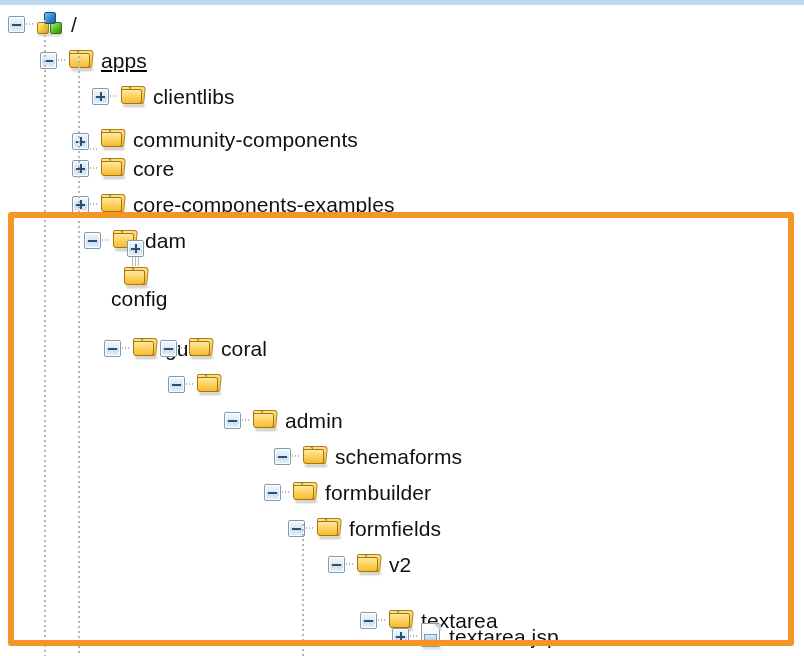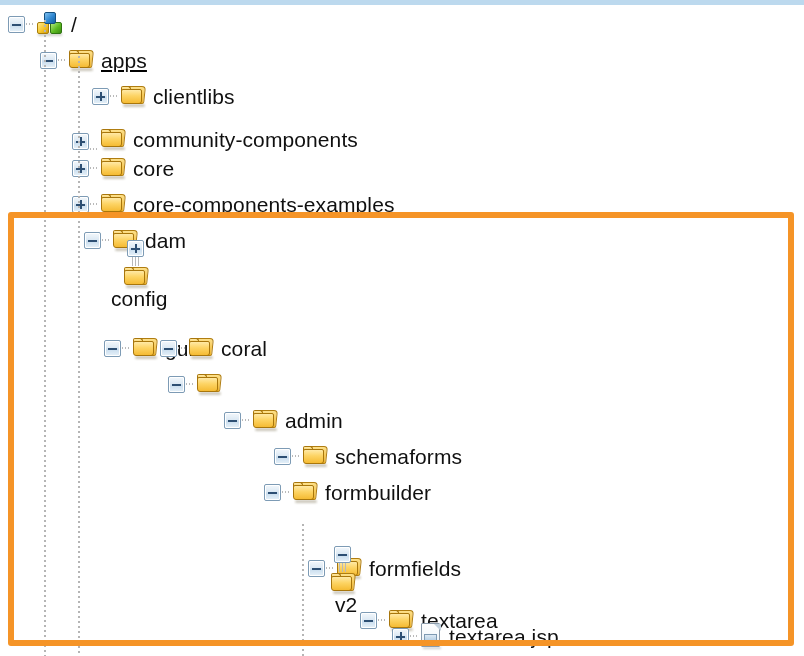--- a/index.html
+++ b/index.html
@@ -334,32 +334,32 @@
       <span class="expander minus"></span>
       <span class="stub"></span>
       <span class="icon folder-icon">
         <span class="shadow"></span>
         <span class="back"></span>
         <span class="tab"></span>
         <span class="front"></span>
       </span>
       <span class="node-label">formbuilder</span>
     </div>
-    <div class="tree-row" style="top: 510px; left: 308px; margin-top: 40px;">
+    <div class="tree-row" style="top: 510px; left: 288px;">
       <span class="expander minus"></span>
       <span class="stub"></span>
       <span class="icon folder-icon">
         <span class="shadow"></span>
         <span class="back"></span>
         <span class="tab"></span>
         <span class="front"></span>
       </span>
       <span class="node-label">formfields</span>
     </div>
-    <div class="tree-row" style="top: 546px; left: 328px; flex-direction: column;">
+    <div class="tree-row" style="top: 546px; left: 328px;">
       <span class="expander minus"></span>
       <span class="stub"></span>
       <span class="icon folder-icon">
         <span class="shadow"></span>
         <span class="back"></span>
         <span class="tab"></span>
         <span class="front"></span>
       </span>
       <span class="node-label">v2</span>
     </div>

